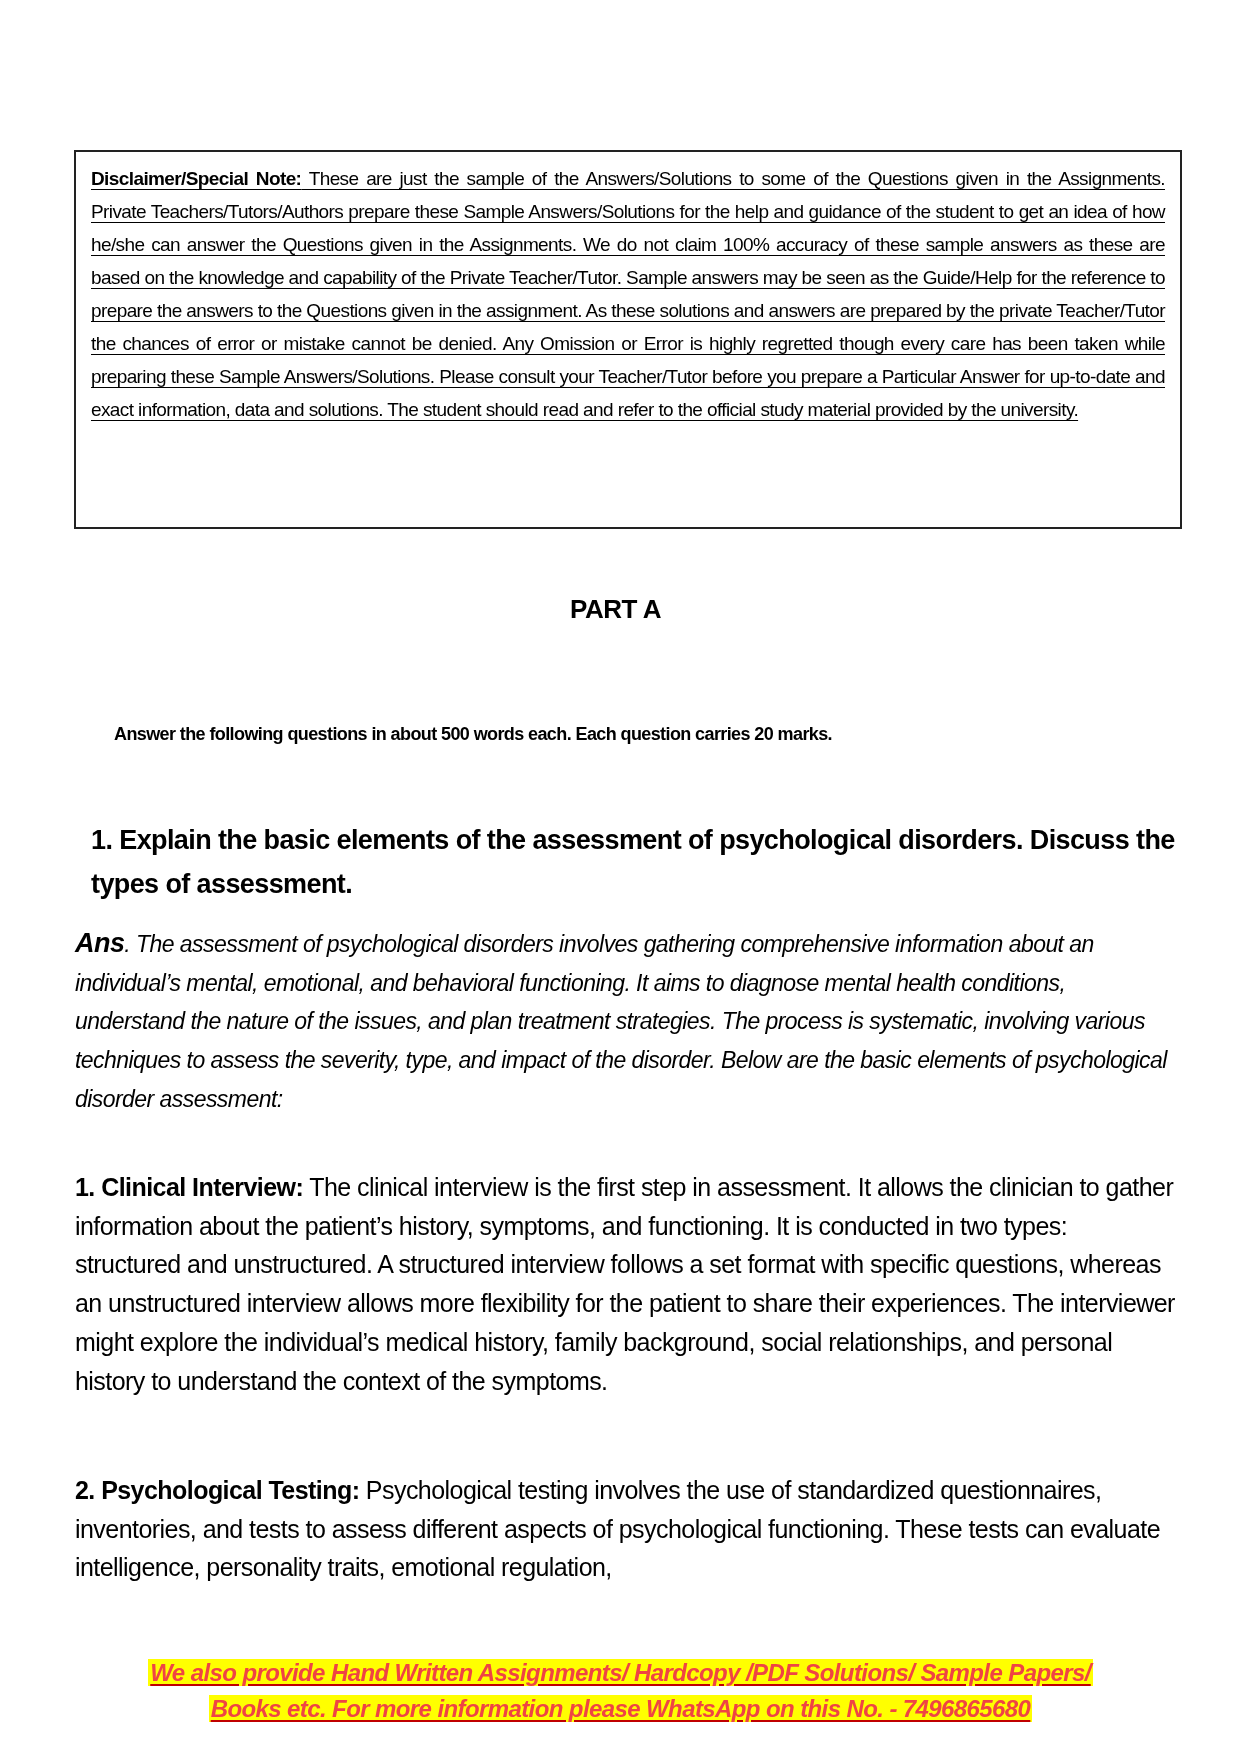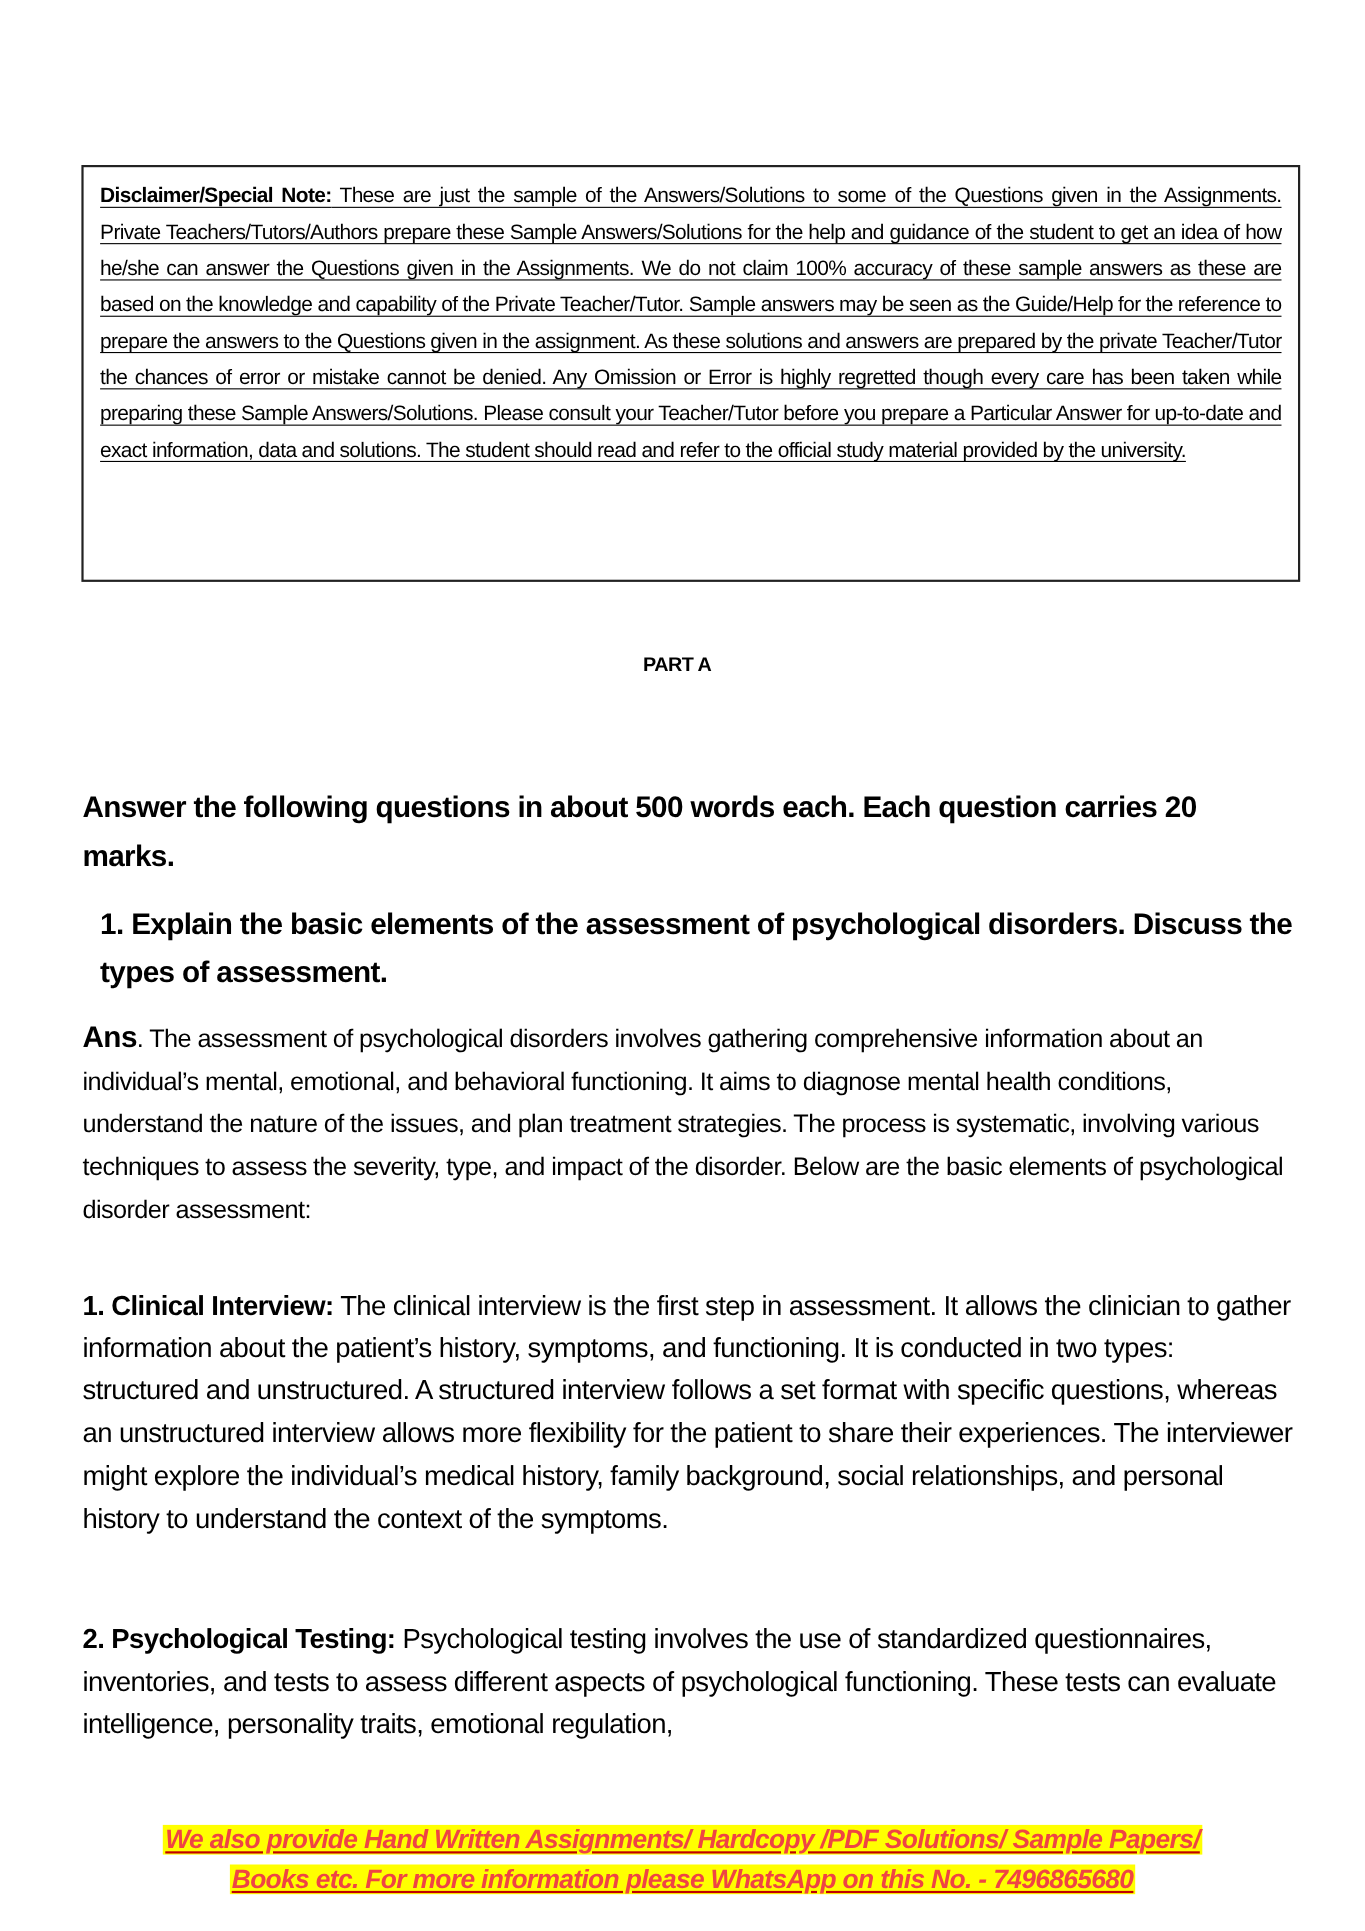--- a/index.html
+++ b/index.html
@@ -14,36 +14,36 @@
   }
   .disclaimer-text {
     font-size: 19px; line-height: 33px; text-align: justify;
     text-decoration: underline; text-underline-offset: 4px;
     letter-spacing: -0.6px; word-spacing: 0px;
   }
   .disclaimer-text b { font-weight: bold; }
 
   .center-heading {
     position: absolute; left: 0; width: 1231px; text-align: center;
-    font-weight: bold; font-size: 18px; letter-spacing: -0.5px;
+    font-weight: bold; font-size: 26px; letter-spacing: -0.5px;
   }
   .part-title { top: 594px; }
   .assignment-title { top: 654px; }
 
   .content {
     position: absolute; left: 75px; width: 1100px;
   }
   .instructions {
-    top: 712px; font-weight: bold; font-size: 27px; line-height: 44px; letter-spacing: -0.6px;
+    top: 712px; font-weight: bold; font-size: 18px; line-height: 44px; letter-spacing: -0.6px; margin-left: 39px;
   }
   .question {
     top: 818px; font-weight: bold; font-size: 27px; line-height: 44px; letter-spacing: -0.6px; margin-left: 16px;
   }
   .answer {
-    top: 924px; font-size: 23px; line-height: 38.7px; letter-spacing: -0.55px;
+    top: 924px; font-size: 23px; line-height: 38.7px; letter-spacing: -0.55px; font-style: italic;
   }
   .answer .ans-label { font-weight: bold; font-size: 27px; }
   .point { font-size: 25px; line-height: 38.7px; letter-spacing: -0.55px; }
   .point b { font-weight: bold; }
   .point-1 { top: 1168px; }
   .point-2 { top: 1471px; }
 
   .footer {
     position: absolute; left: 0; top: 1655px; width: 1241px; text-align: center;
     font-family: "Liberation Sans", sans-serif; font-style: italic; font-weight: bold;

